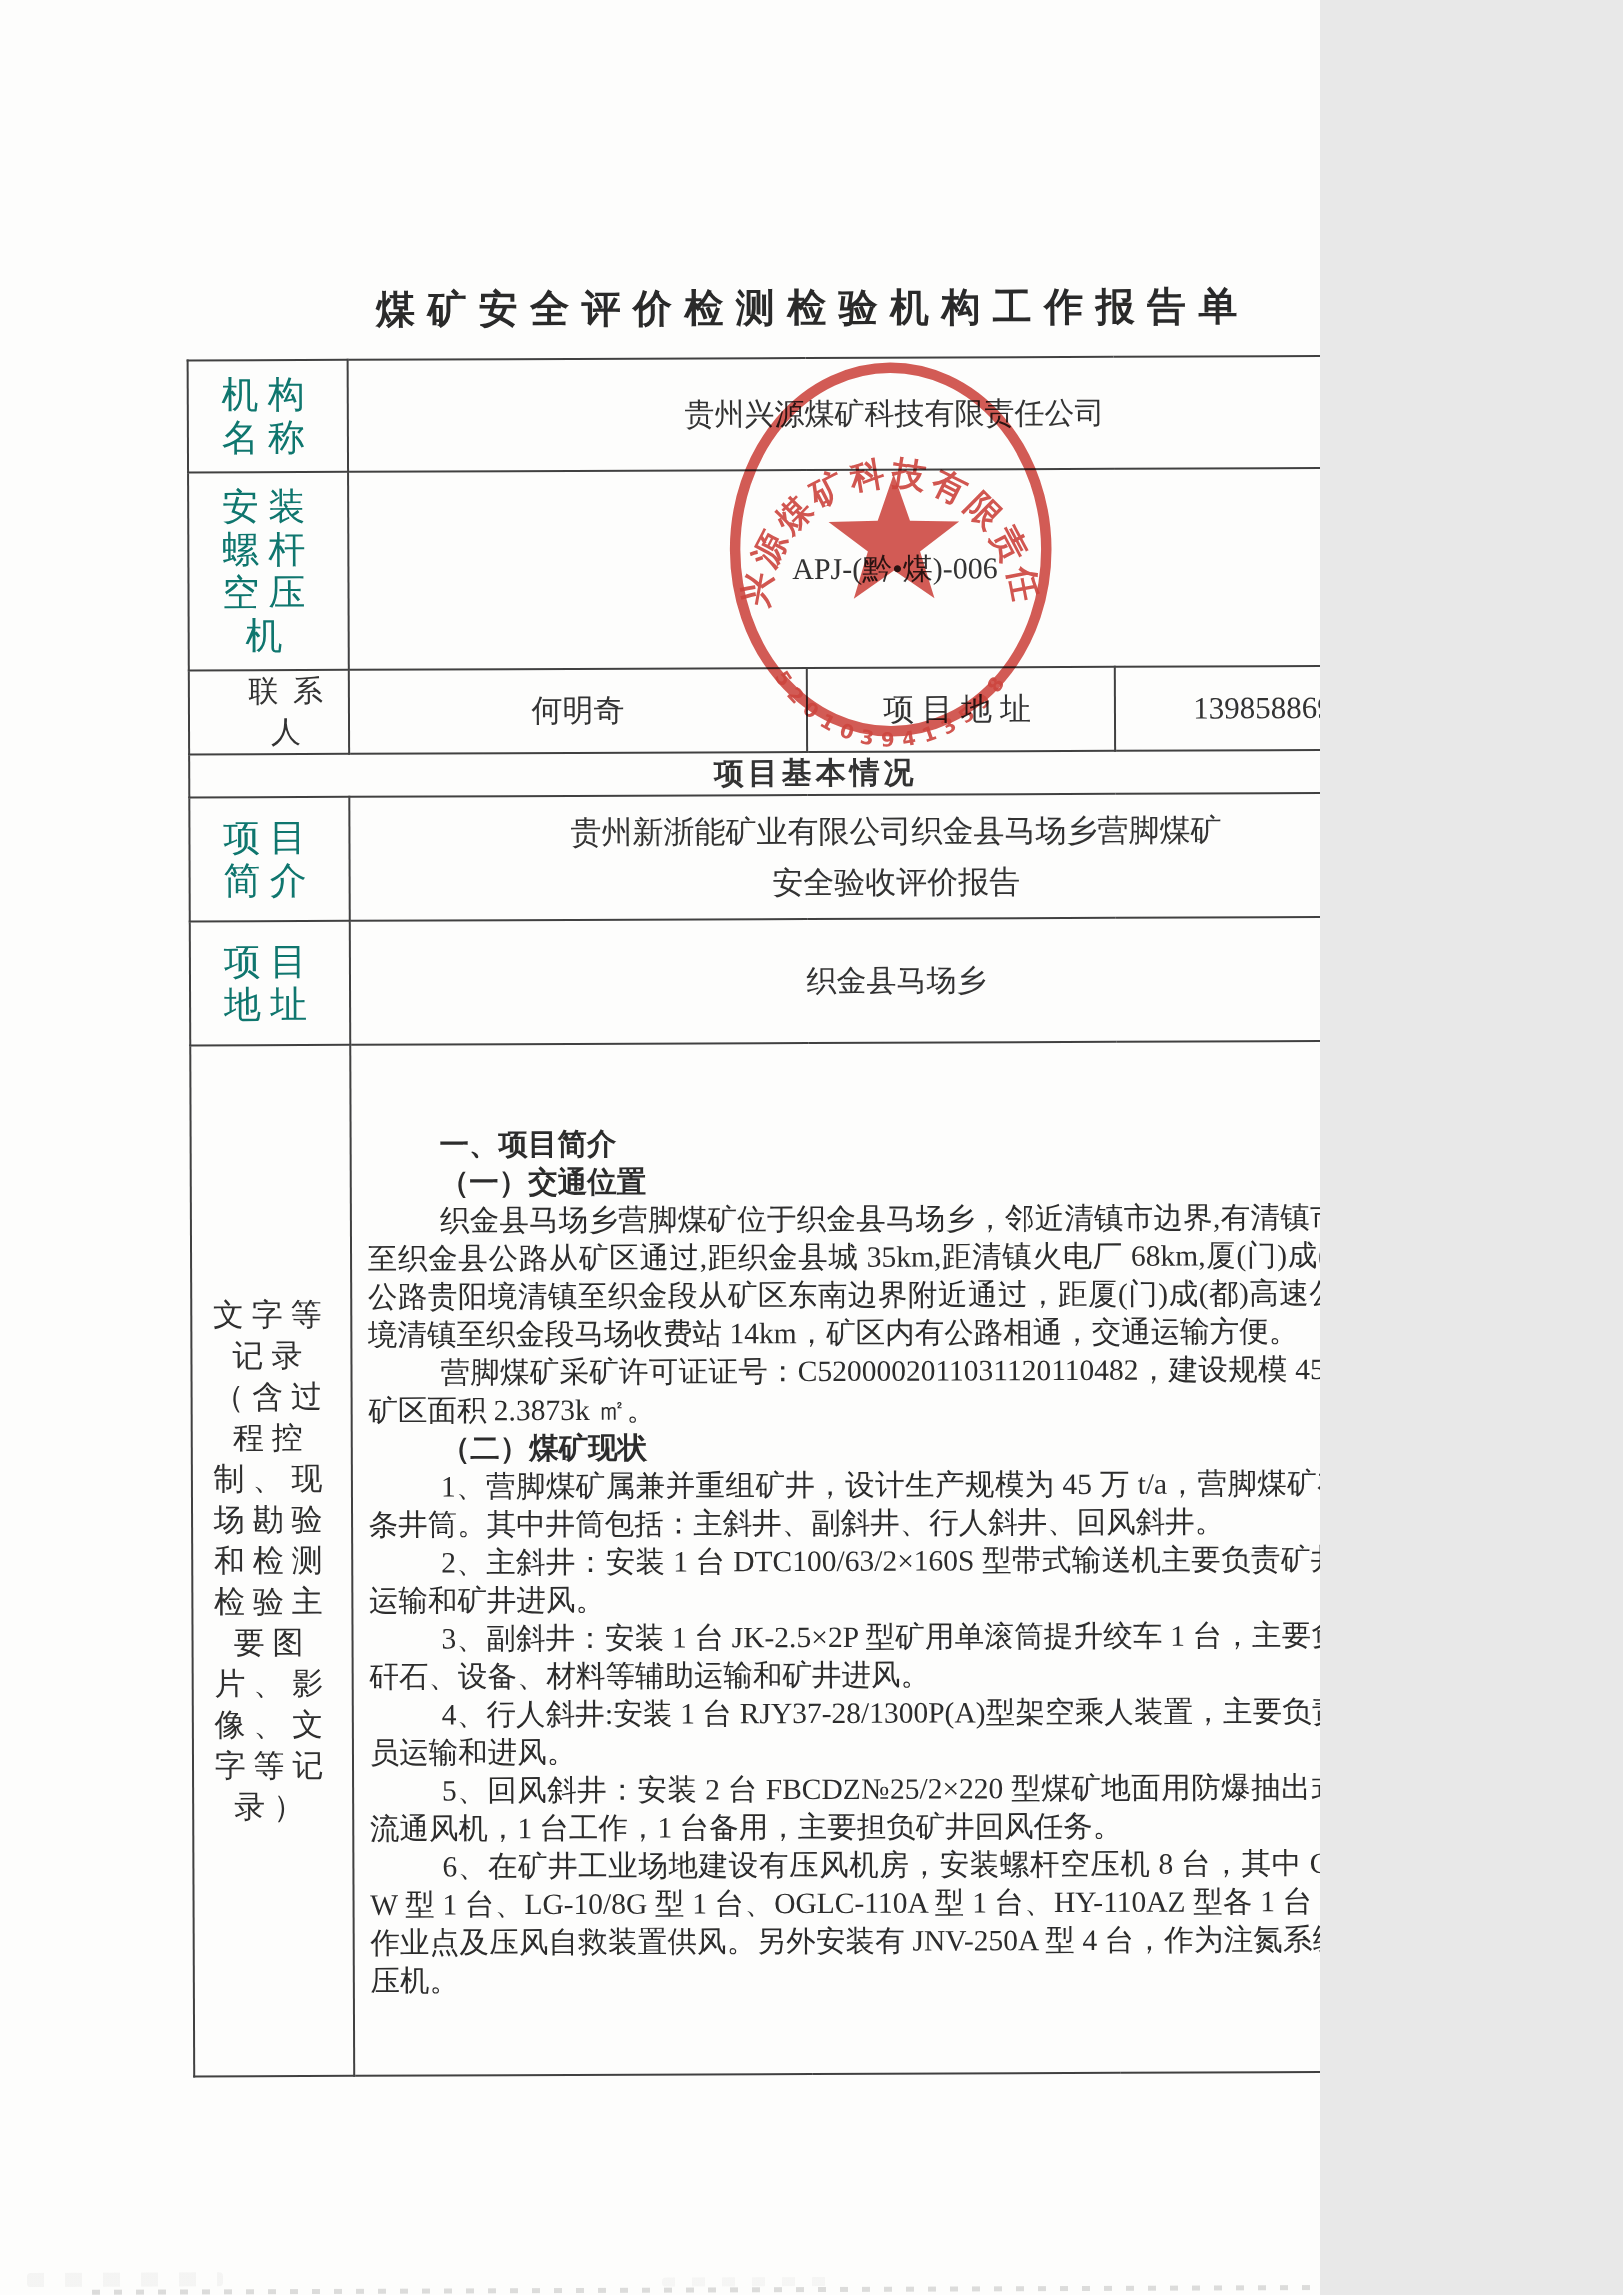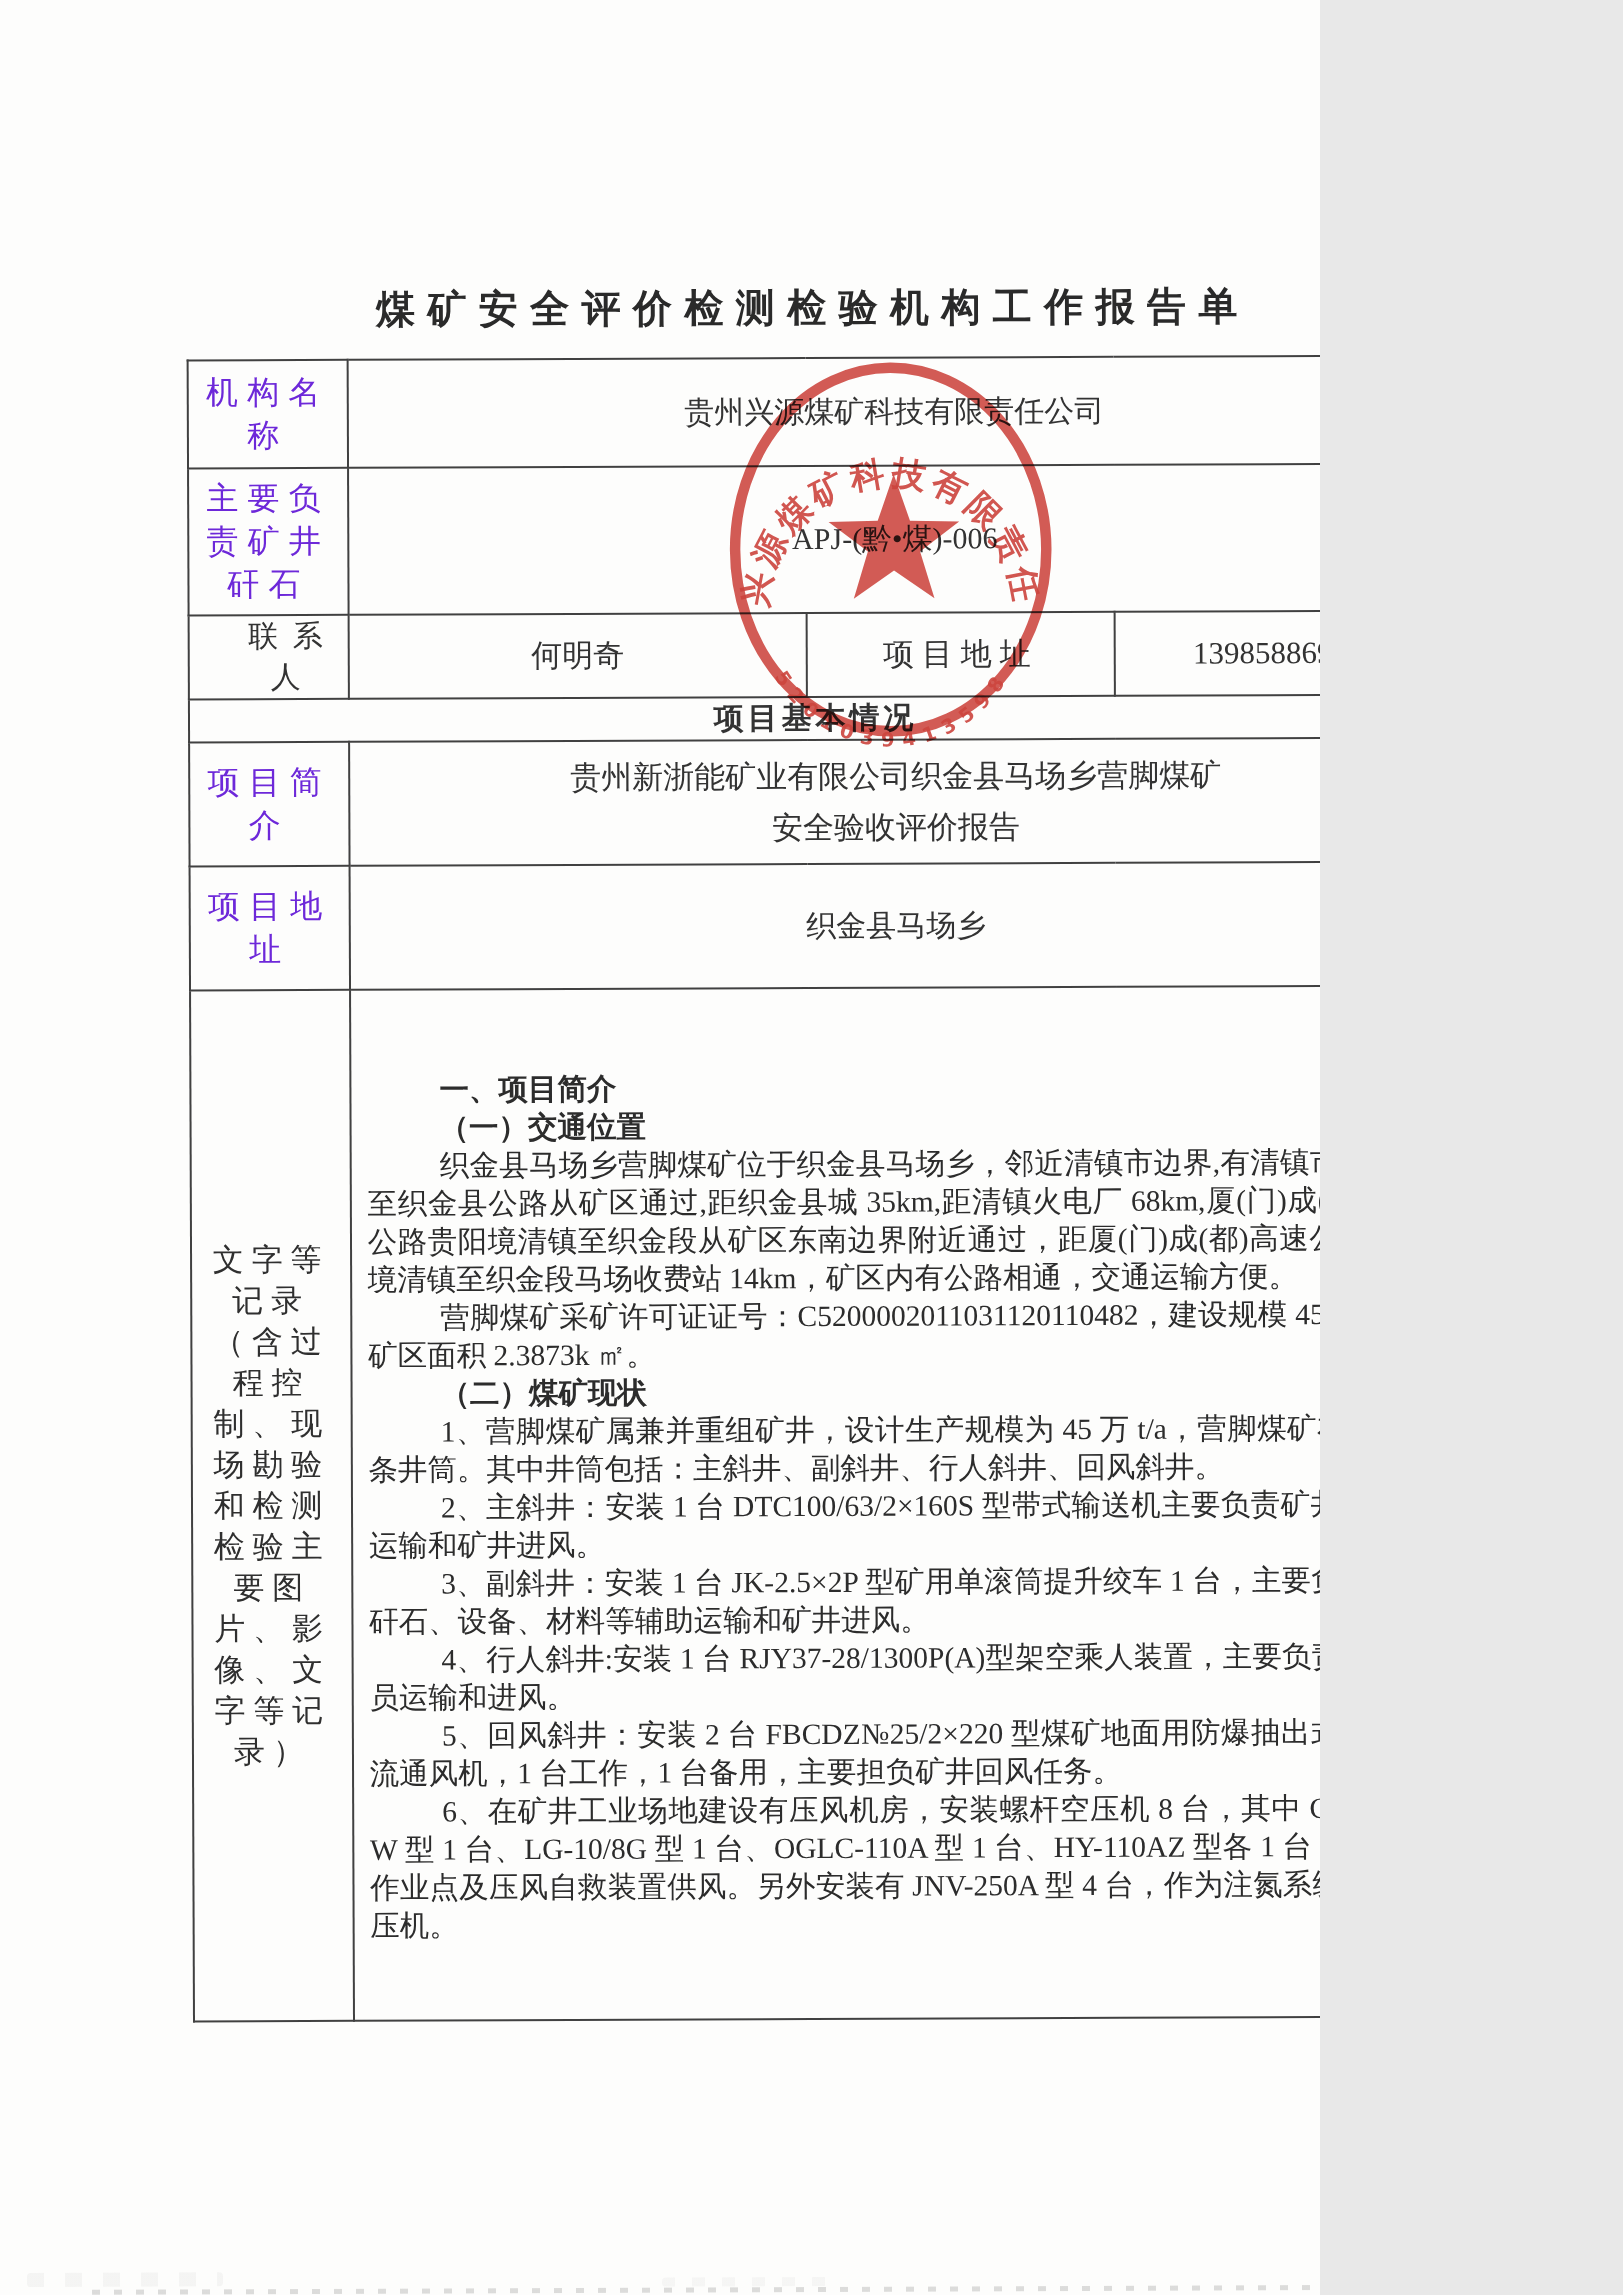--- a/index.html
+++ b/index.html
@@ -19,22 +19,22 @@
   table.report{
     position:absolute;left:187px;top:357px;width:1253px;height:1627px;
     border-collapse:collapse;table-layout:fixed;
   }
   table.report td{
     border:2px solid #414141;padding:0;vertical-align:middle;
     font-size:30px;color:#333;
   }
   table.report{border:2.6px solid #3a3a3a;}
   td.lbl{text-align:center;}
-  .lbl-inner{width:131px;margin:4px auto;font-size:32px;letter-spacing:9.2px;
-    line-height:43px;text-align:center;color:#6d28d9;}
+  .lbl-inner{width:131px;margin:12px auto;font-size:37px;letter-spacing:9.2px;
+    line-height:43px;text-align:center;color:#0f766e;}
   td.val{text-align:center;font-size:31px;color:#2e2e2e;}
   .row-contact td.val{font-size:31px;}
   .section-hd{text-align:center;font-weight:bold;font-size:33px;
     letter-spacing:3.9px;color:#262626;}
   .pname{line-height:51px;font-size:31px;}
   td.intro-lbl{vertical-align:middle;}
   .intro-lbl-inner{width:128px;margin:0 auto;font-size:31px;letter-spacing:7.9px;
     line-height:41px;text-align:center;color:#2f2f2f;}
   td.intro-body{vertical-align:top;}
   .intro-wrap{padding:10.5px 14.4px 6.5px 15.7px;}
@@ -87,21 +87,21 @@
       </colgroup>
       <tbody>
           <tr style="height:108px">
         <td class="lbl">
           <div class="lbl-inner">机构名称</div>
         </td>
         <td class="val" colspan="3">贵州兴源煤矿科技有限责任公司</td>
       </tr>
       <tr style="height:147px">
         <td class="lbl">
-          <div class="lbl-inner">主要负责矿井矸石</div>
+          <div class="lbl-inner">安装螺杆空压机</div>
         </td>
         <td class="val" colspan="3">APJ-(黔•煤)-006</td>
       </tr>
       <tr class="row-contact" style="height:49px">
         <td class="lbl">
           <div class="contact-lbl">联系人</div>
         </td>
         <td class="val">何明奇</td>
         <td class="val">
           <span class="phone-lbl">项目地址</span>

